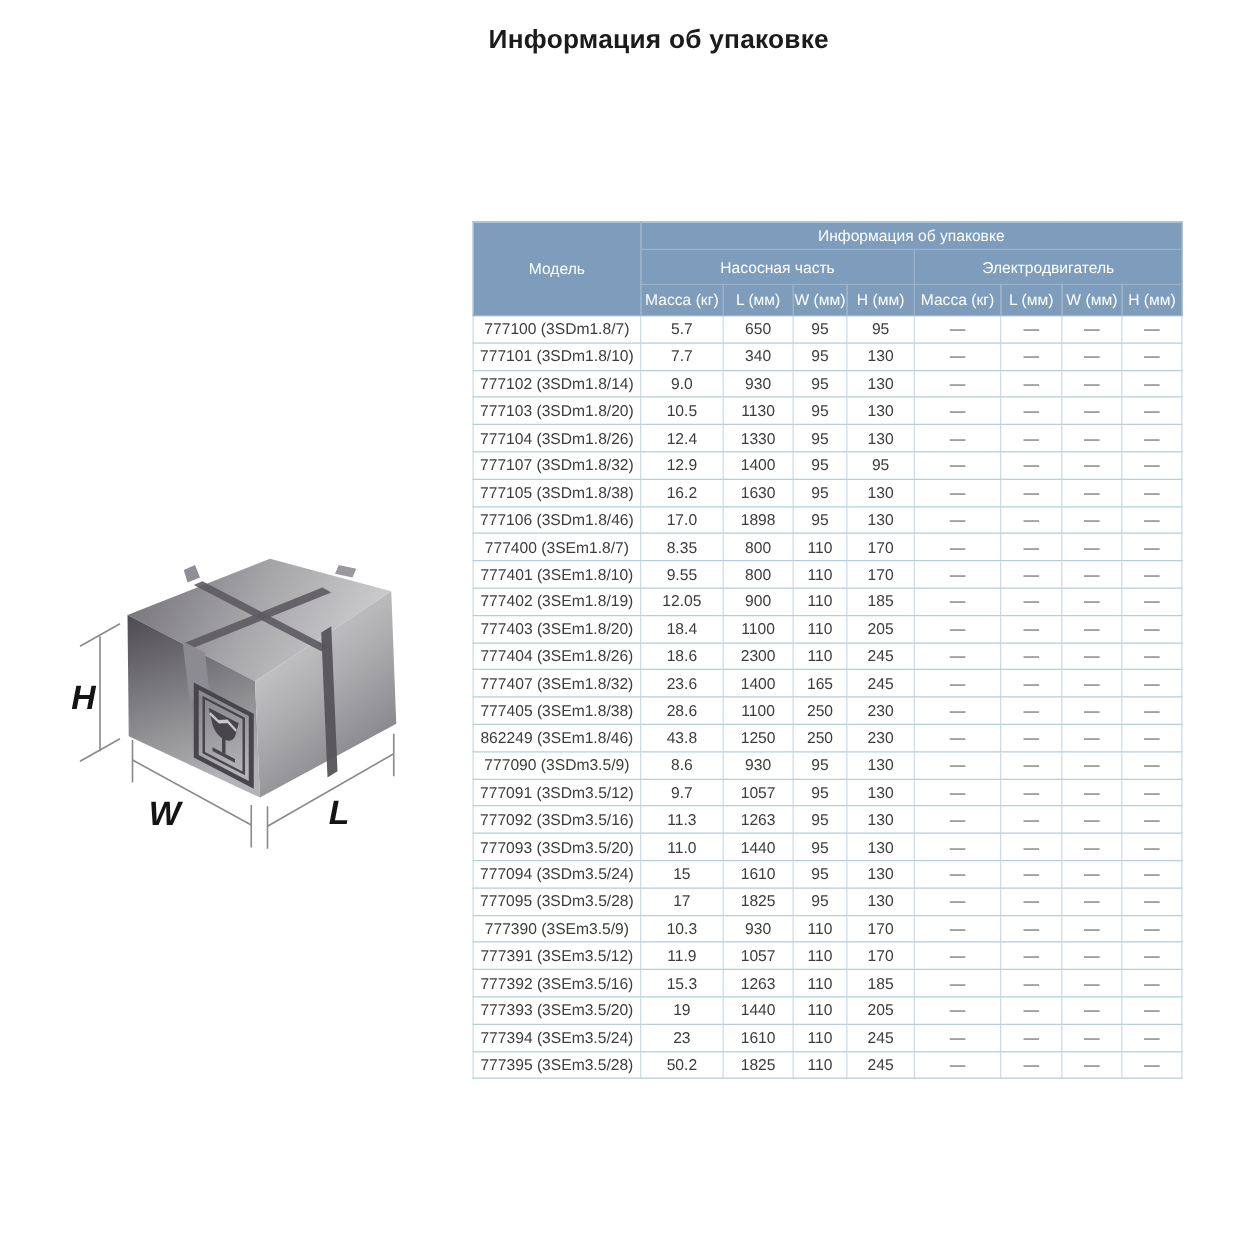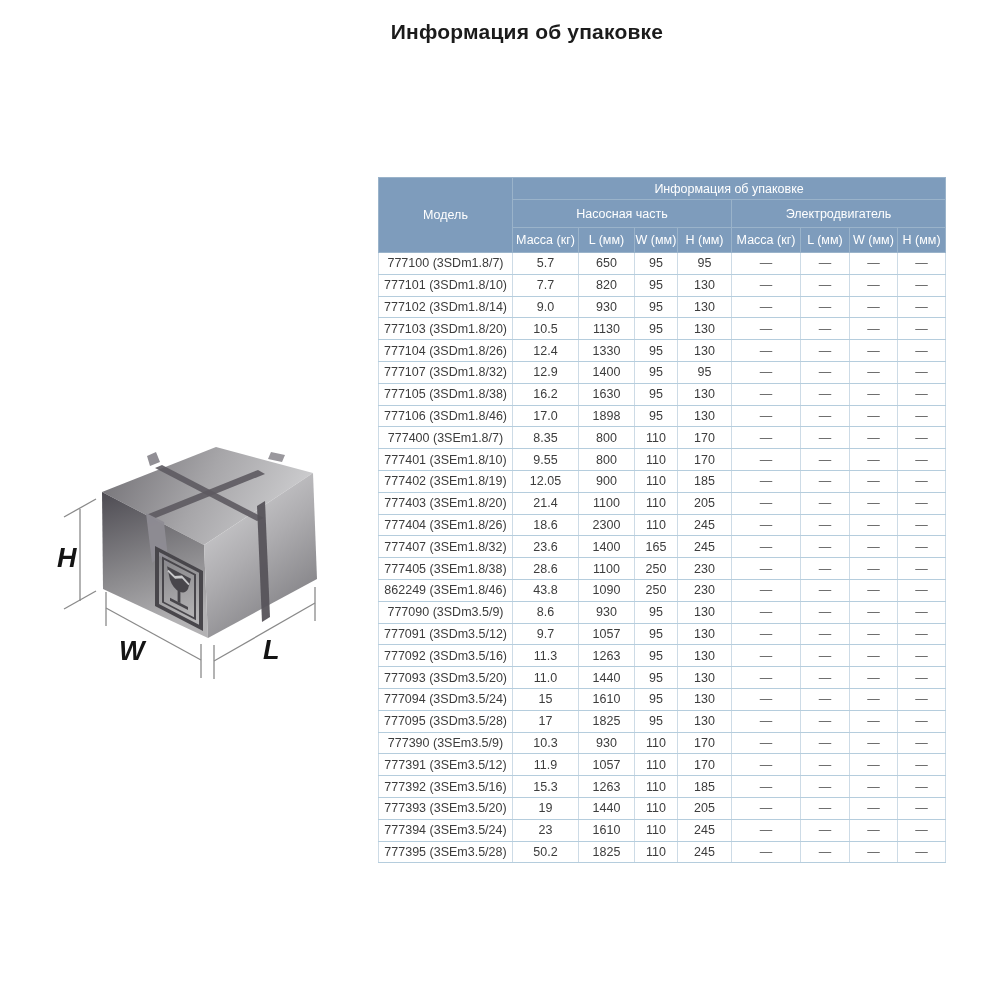--- a/index.html
+++ b/index.html
@@ -143,21 +143,21 @@
     <td>95</td>
     <td>95</td>
     <td class="dash">—</td>
     <td class="dash">—</td>
     <td class="dash">—</td>
     <td class="dash">—</td>
   </tr>
         <tr>
     <td class="model-cell">777101 (3SDm1.8/10)</td>
     <td>7.7</td>
-    <td>820</td>
+    <td>340</td>
     <td>95</td>
     <td>130</td>
     <td class="dash">—</td>
     <td class="dash">—</td>
     <td class="dash">—</td>
     <td class="dash">—</td>
   </tr>
         <tr>
     <td class="model-cell">777102 (3SDm1.8/14)</td>
     <td>9.0</td>
@@ -252,21 +252,21 @@
     <td>900</td>
     <td>110</td>
     <td>185</td>
     <td class="dash">—</td>
     <td class="dash">—</td>
     <td class="dash">—</td>
     <td class="dash">—</td>
   </tr>
         <tr>
     <td class="model-cell">777403 (3SEm1.8/20)</td>
-    <td>21.4</td>
+    <td>18.4</td>
     <td>1100</td>
     <td>110</td>
     <td>205</td>
     <td class="dash">—</td>
     <td class="dash">—</td>
     <td class="dash">—</td>
     <td class="dash">—</td>
   </tr>
         <tr>
     <td class="model-cell">777404 (3SEm1.8/26)</td>
@@ -297,21 +297,21 @@
     <td>250</td>
     <td>230</td>
     <td class="dash">—</td>
     <td class="dash">—</td>
     <td class="dash">—</td>
     <td class="dash">—</td>
   </tr>
         <tr>
     <td class="model-cell">862249 (3SEm1.8/46)</td>
     <td>43.8</td>
-    <td>1090</td>
+    <td>1250</td>
     <td>250</td>
     <td>230</td>
     <td class="dash">—</td>
     <td class="dash">—</td>
     <td class="dash">—</td>
     <td class="dash">—</td>
   </tr>
         <tr>
     <td class="model-cell">777090 (3SDm3.5/9)</td>
     <td>8.6</td>

